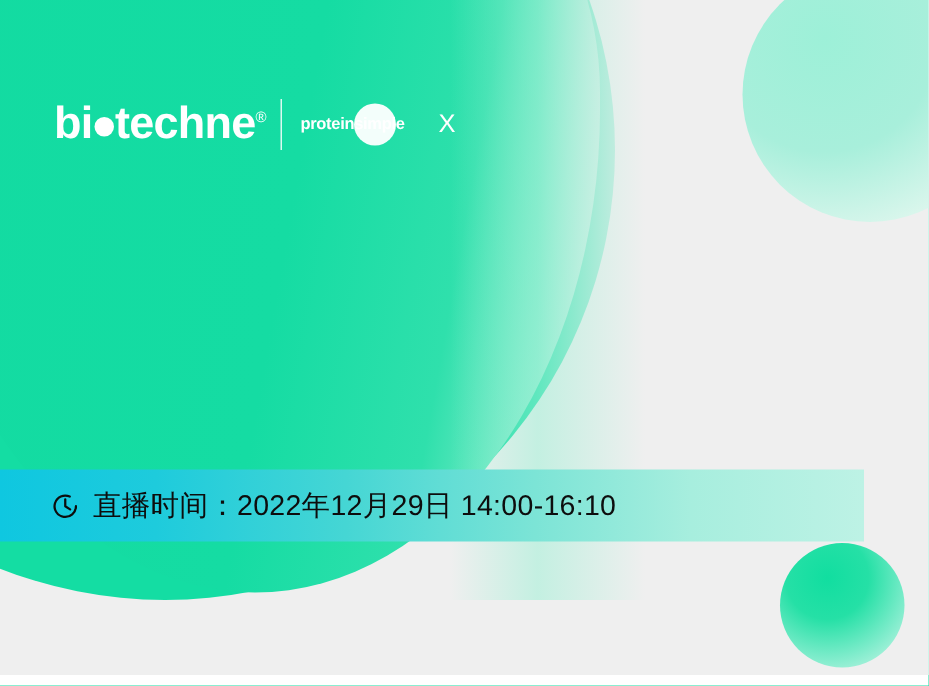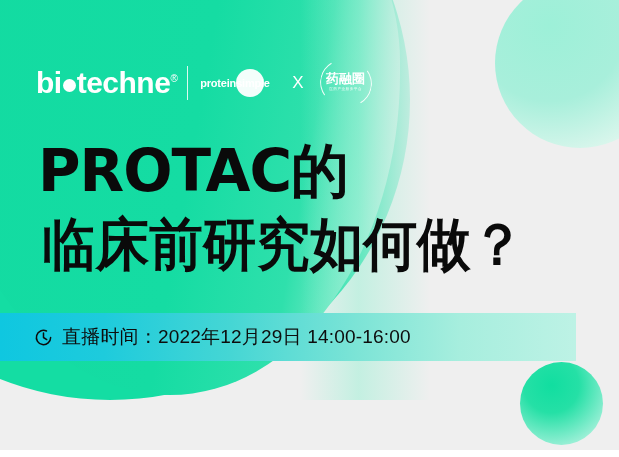--- a/index.html
+++ b/index.html
@@ -262,34 +262,25 @@
 
     <div class="logo-divider"></div>
 
     <div class="logo-proteinsimple">
       <span class="ps-text">proteinsimple</span>
       <span class="ps-circle"></span>
     </div>
 
     <div class="logo-x">X</div>
 
-    <div class="logo-partner">
-      <span class="lp-ring"></span>
-      <span class="lp-chars">药融圈</span>
-      <span class="lp-sub">医药产业服务平台</span>
-    </div>
 
   </div>
 
-  <div class="headline">
-    <div class="headline-line1">PROTAC的</div>
-    <div class="headline-line2">临床前研究如何做？</div>
-  </div>
 
   <div class="time-bar">
     <svg class="clock-icon" viewBox="0 0 24 24" fill="none">
       <path d="M21 12a9 9 0 1 1-5.2-8.15" stroke="#0d0d0d" stroke-width="1.9" stroke-linecap="round"></path>
       <path d="M12 6.2V12l4.1 2.6" stroke="#0d0d0d" stroke-width="1.9" stroke-linecap="round" stroke-linejoin="round"></path>
     </svg>
-    <span class="time-text">直播时间：2022年12月29日  14:00-16:00</span>
+    <span class="time-text">直播时间：2022年12月29日  14:00-16:10</span>
   </div>
 
 </div>
 
 </body></html>

